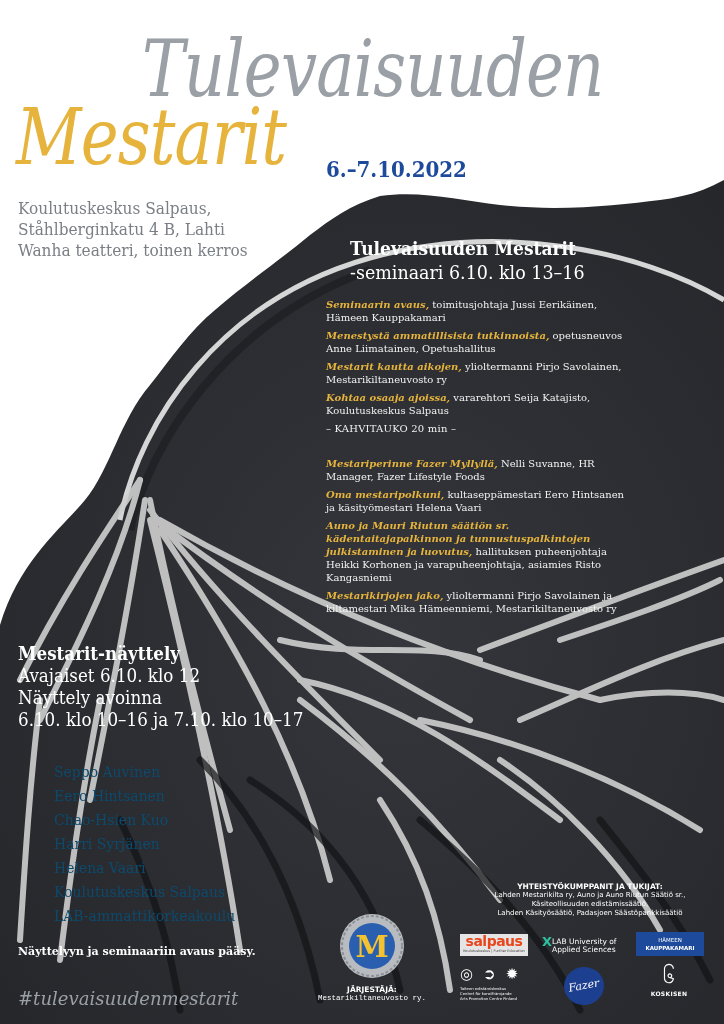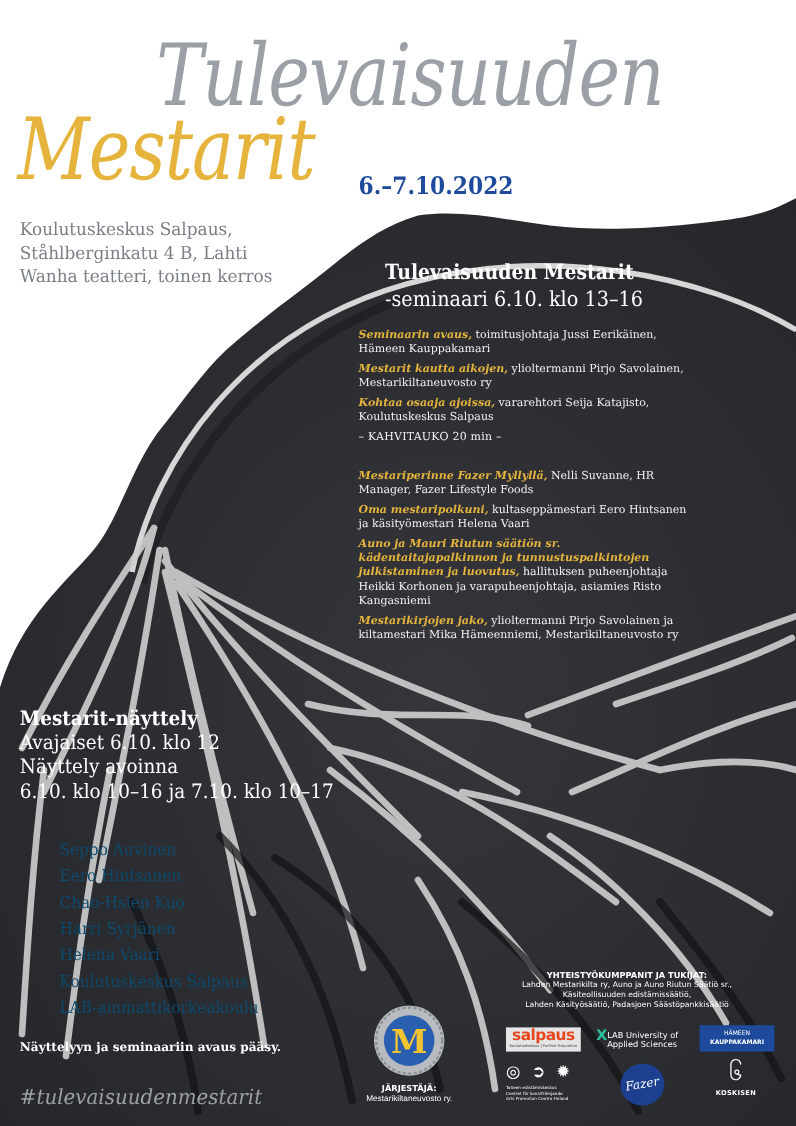--- a/index.html
+++ b/index.html
@@ -69,24 +69,24 @@
   }
   .hashtag {
     position: absolute; left: 18px; top: 987px; color: #9aa0a6;
     font-family: "DejaVu Serif", serif; font-style: italic; font-size: 19px; white-space: nowrap;
     transform: scaleX(0.95); transform-origin: left top;
   }
 
   .organizer { position: absolute; left: 312px; top: 913px; width: 120px; text-align: center; }
   .org-logo { width: 66px; height: 66px; margin: 0 auto; }
   .org-label { font-family: "DejaVu Sans", sans-serif; font-size: 7.5px; font-weight: bold; color: #ffffff; margin-top: 2px; }
-  .org-name { font-family: Liberation Sans, sans-serif; font-size: 7.5px; color: #ffffff; }
+  .org-name { font-family: Liberation Mono, monospace; font-size: 7.5px; color: #ffffff; }
 
   .partners-text {
-    position: absolute; left: 438px; top: 882px; width: 264px; text-align: center;
+    position: absolute; left: 458px; top: 882px; width: 264px; text-align: center;
     font-family: "DejaVu Sans", sans-serif; color: #ffffff; font-size: 7px; line-height: 9px;
   }
   .partners-text .head { font-weight: bold; font-size: 7.5px; }
 
   .logo { position: absolute; }
   .salpaus {
     left: 460px; top: 934px; width: 68px; height: 22px; background: #e5e5e5;
     text-align: center;
   }
   .salpaus .name { font-family: "DejaVu Sans", sans-serif; font-weight: bold; color: #e8471d; font-size: 14px; line-height: 15px; letter-spacing: -0.5px; }
@@ -169,20 +169,21 @@
     <div>Wanha teatteri, toinen kerros</div>
   </div>
 
   <div class="seminar-title">
     <div class="l1">Tulevaisuuden Mestarit</div>
     <div class="l2">-seminaari 6.10. klo 13–16</div>
   </div>
 
   <div class="program">
     <div class="item"><span class="hl">Seminaarin avaus,</span><span> toimitusjohtaja Jussi Eerikäinen, Hämeen Kauppakamari</span></div>
+    <div class="item"><span class="hl">Menestystä ammatillisista tutkinnoista,</span><span> opetusneuvos Anne Liimatainen, Opetushallitus</span></div>
     <div class="item"><span class="hl">Mestarit kautta aikojen,</span><span> ylioltermanni Pirjo Savolainen, Mestarikiltaneuvosto ry</span></div>
     <div class="item"><span class="hl">Kohtaa osaaja ajoissa,</span><span> vararehtori Seija Katajisto, Koulutuskeskus Salpaus</span></div>
     <div class="break">– KAHVITAUKO 20 min –</div>
     <div class="item"><span class="hl">Mestariperinne Fazer Myllyllä,</span><span> Nelli Suvanne, HR Manager, Fazer Lifestyle Foods</span></div>
     <div class="item"><span class="hl">Oma mestaripolkuni,</span><span> kultaseppämestari Eero Hintsanen ja käsityömestari Helena Vaari</span></div>
     <div class="item"><span class="hl">Auno ja Mauri Riutun säätiön sr. kädentaitajapalkinnon ja tunnustuspalkintojen julkistaminen ja luovutus,</span><span> hallituksen puheenjohtaja Heikki Korhonen ja varapuheenjohtaja, asiamies Risto Kangasniemi</span></div>
     <div class="item"><span class="hl">Mestarikirjojen jako,</span><span> ylioltermanni Pirjo Savolainen ja kiltamestari Mika Hämeenniemi, Mestarikiltaneuvosto ry</span></div>
   </div>
 
   <div class="exhibition">

